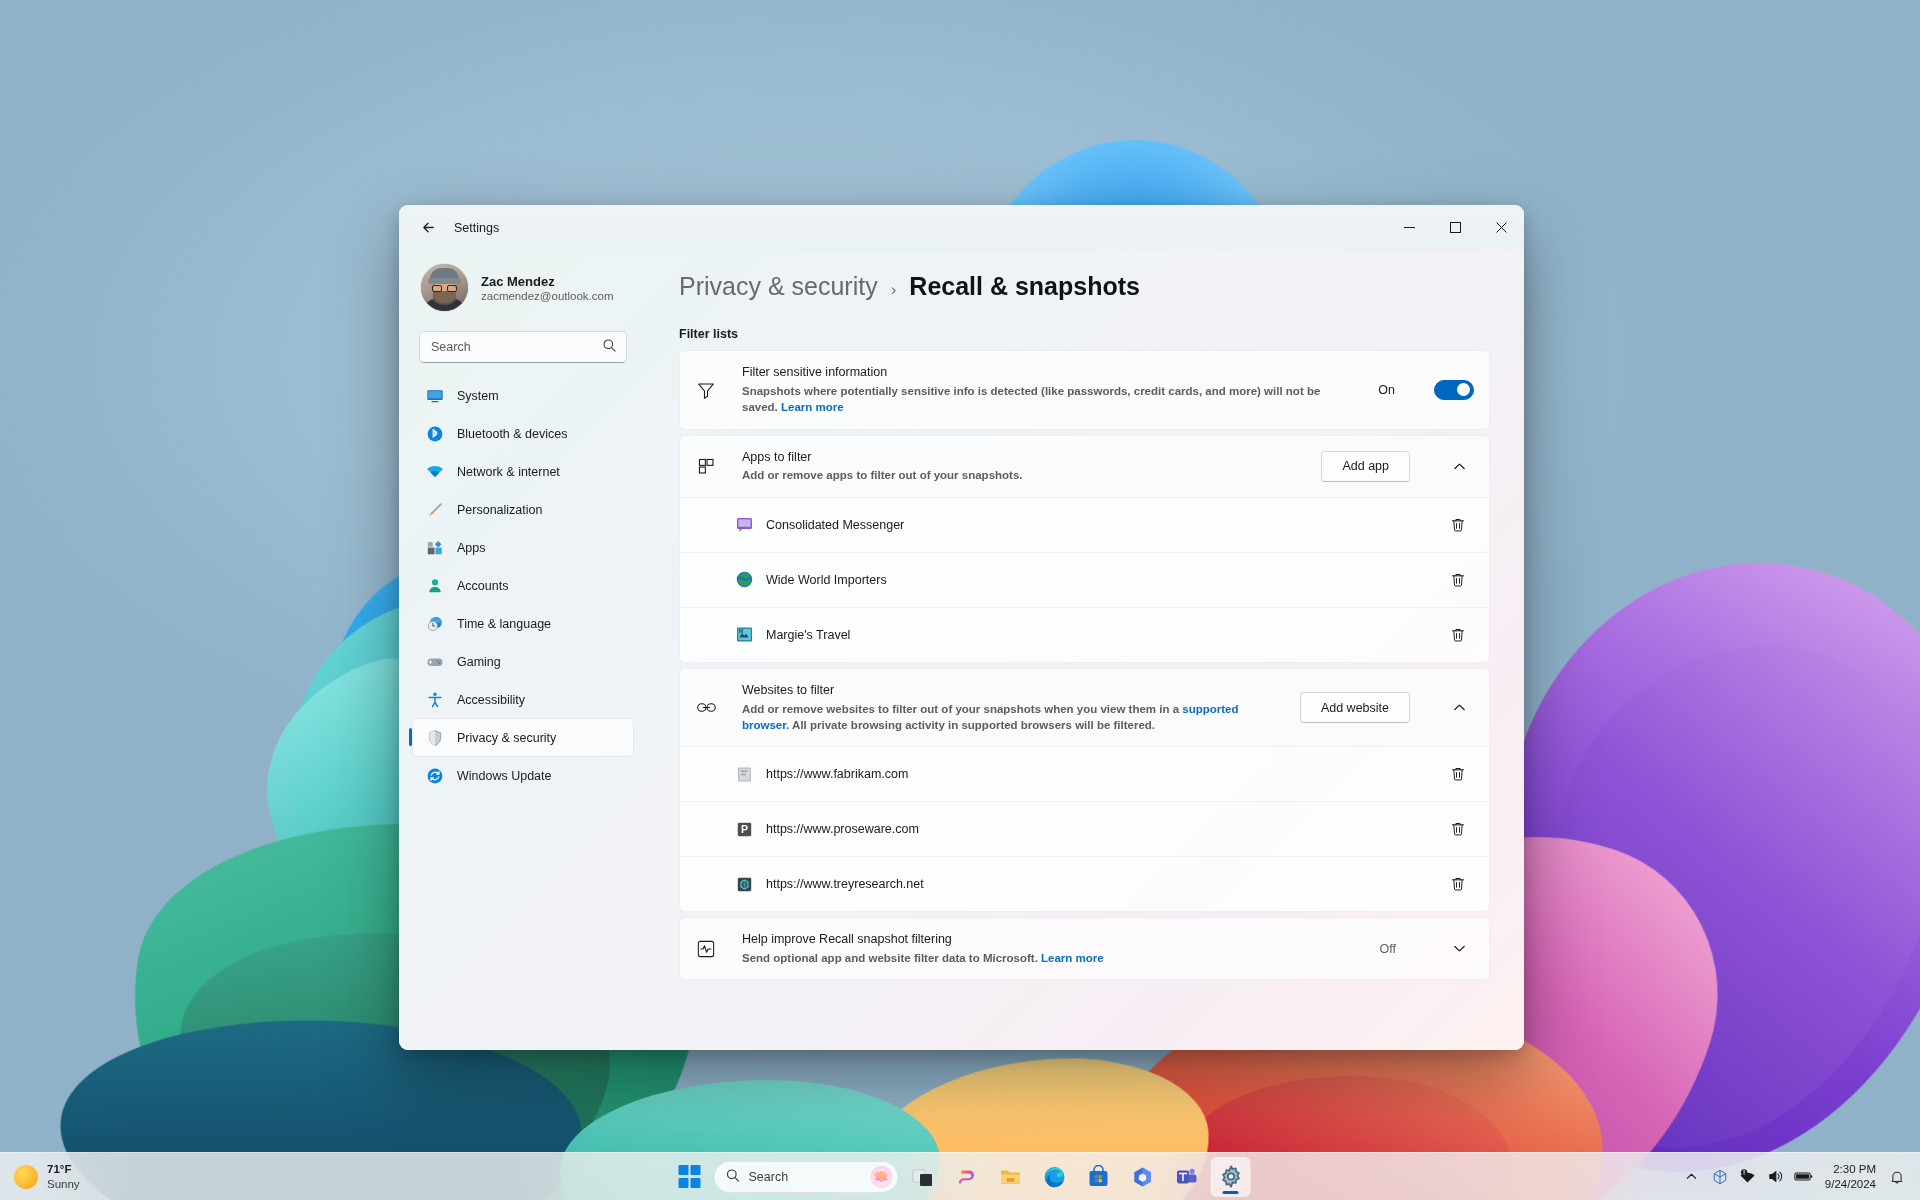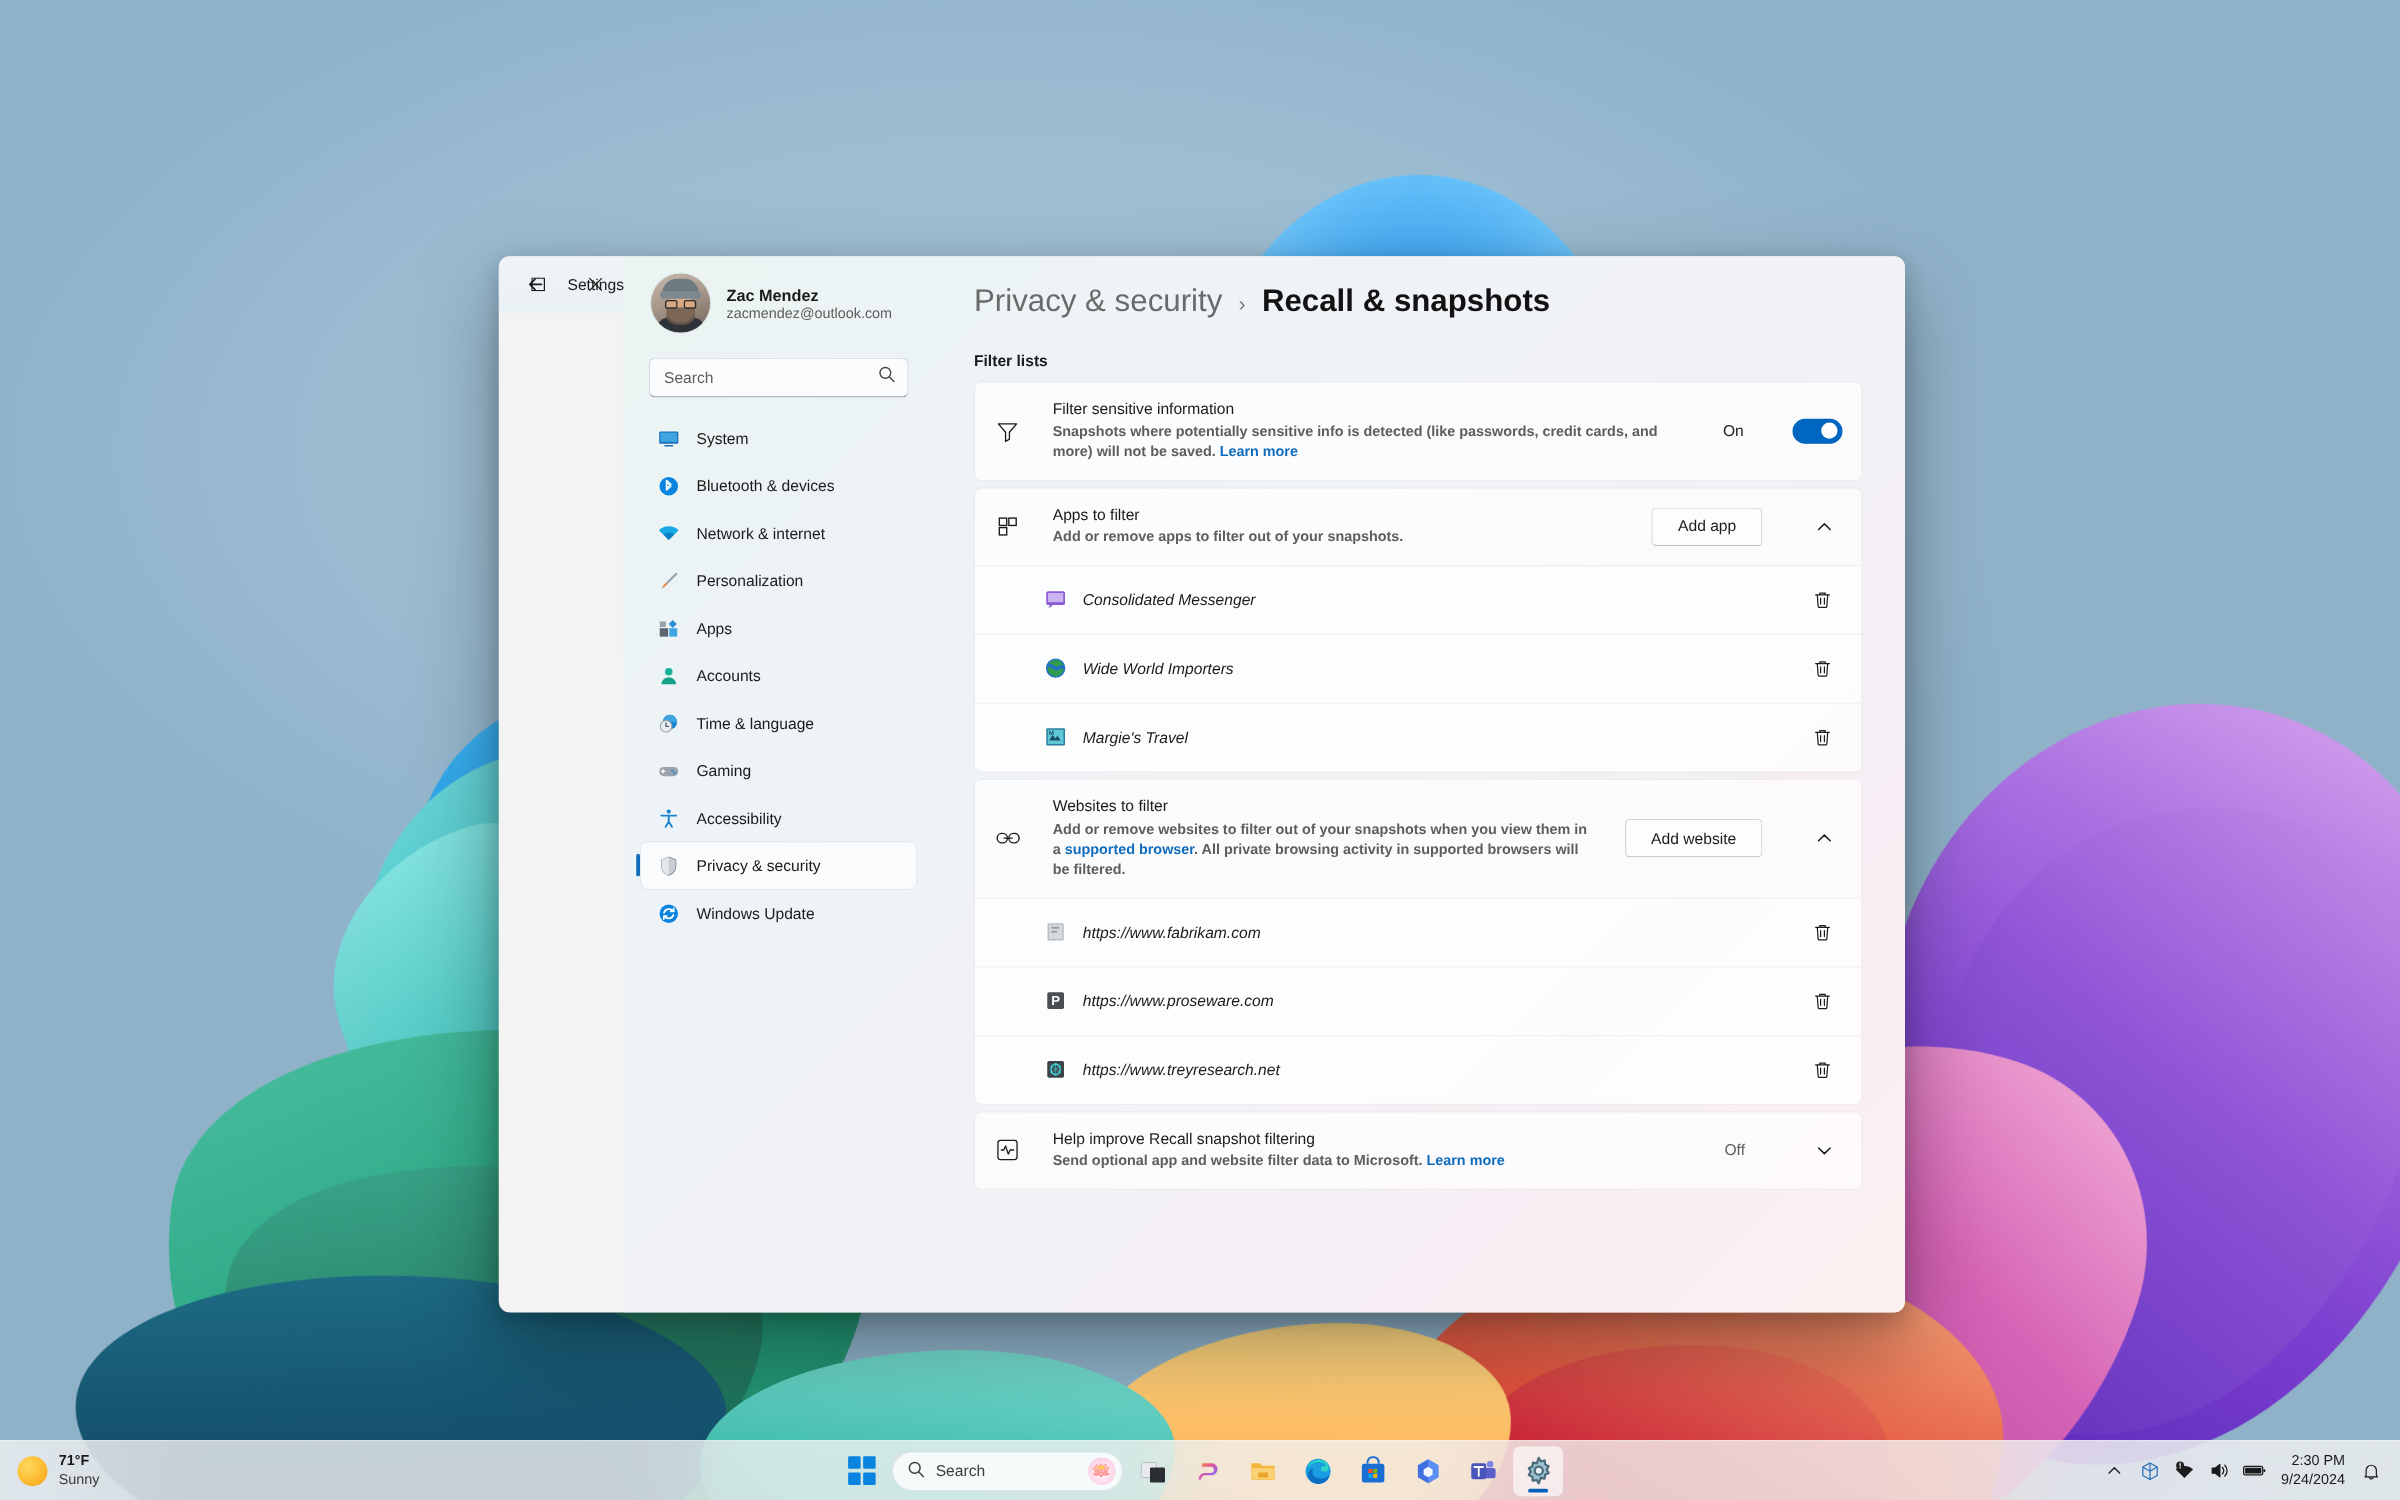--- a/index.html
+++ b/index.html
@@ -123,21 +123,21 @@
   .tray-ic { width:26px;height:30px; display:flex;align-items:center;justify-content:center;
     color:#1b1b1b; }
   .clock { text-align:right; font-size:11.5px; line-height:1.3; color:#1b1b1b;
     padding:0 6px 0 6px; }
 
   
   #settings-window {
     position:absolute; left:399px; top:205px; width:1125px; height:845px;
     border-radius:9px; overflow:hidden; z-index:40;
     box-shadow:0 28px 70px rgba(0,0,0,.34), 0 6px 18px rgba(0,0,0,.20);
-    display:flex; flex-direction:row;
+    display:flex; flex-direction:column;
     background:#f3f3f3;
   }
   .win-titlebar { height:45px; flex:0 0 45px; display:flex; align-items:center;
     background:linear-gradient(180deg,#eef3f6 0%, #eaf1f4 100%);
     position:relative; z-index:3; }
   .back-btn { width:34px;height:34px;margin-left:12px;border-radius:5px;
     display:flex;align-items:center;justify-content:center; color:#1b1b1b; }
   .win-title { font-size:12.5px; color:#1b1b1b; margin-left:9px; }
   .wc-group { position:absolute; right:0; top:0; display:flex; height:45px; }
   .wc { width:46px; height:45px; display:flex; align-items:center; justify-content:center;
@@ -222,21 +222,21 @@
   .chev { width:30px;height:30px;margin-left:9px; display:flex;
     align-items:center;justify-content:center; color:#1b1b1b; flex:0 0 30px; }
 
   .sub-row { display:flex; align-items:center; gap:13px;
     padding:11px 15px 11px 56px; min-height:49px;
     border-top:1px solid rgba(0,0,0,.05);
     background:rgba(255,255,255,.42); }
   .sub-ico { width:17px;height:17px;flex:0 0 17px; border-radius:2px;
     display:flex;align-items:center;justify-content:center;
     font-size:10px;font-weight:700;color:#fff; overflow:hidden; }
-  .sub-label { flex:1; font-size:12.5px; color:#1b1b1b;font-style:italic; }
+  .sub-label { flex:1; font-size:12.5px; color:#1b1b1b; }
   .trash { width:32px;height:32px; display:flex;align-items:center;justify-content:center;
     color:#1b1b1b; border-radius:4px; }
 
   .reslinks { font-size:11.5px; color:#5d5d5d; margin-top:2px; }
   .reslinks .sep { color:#8a8a8a; margin:0 4px; }
 </style>
 </head>
 <body>
 
 <div id="wallpaper">

